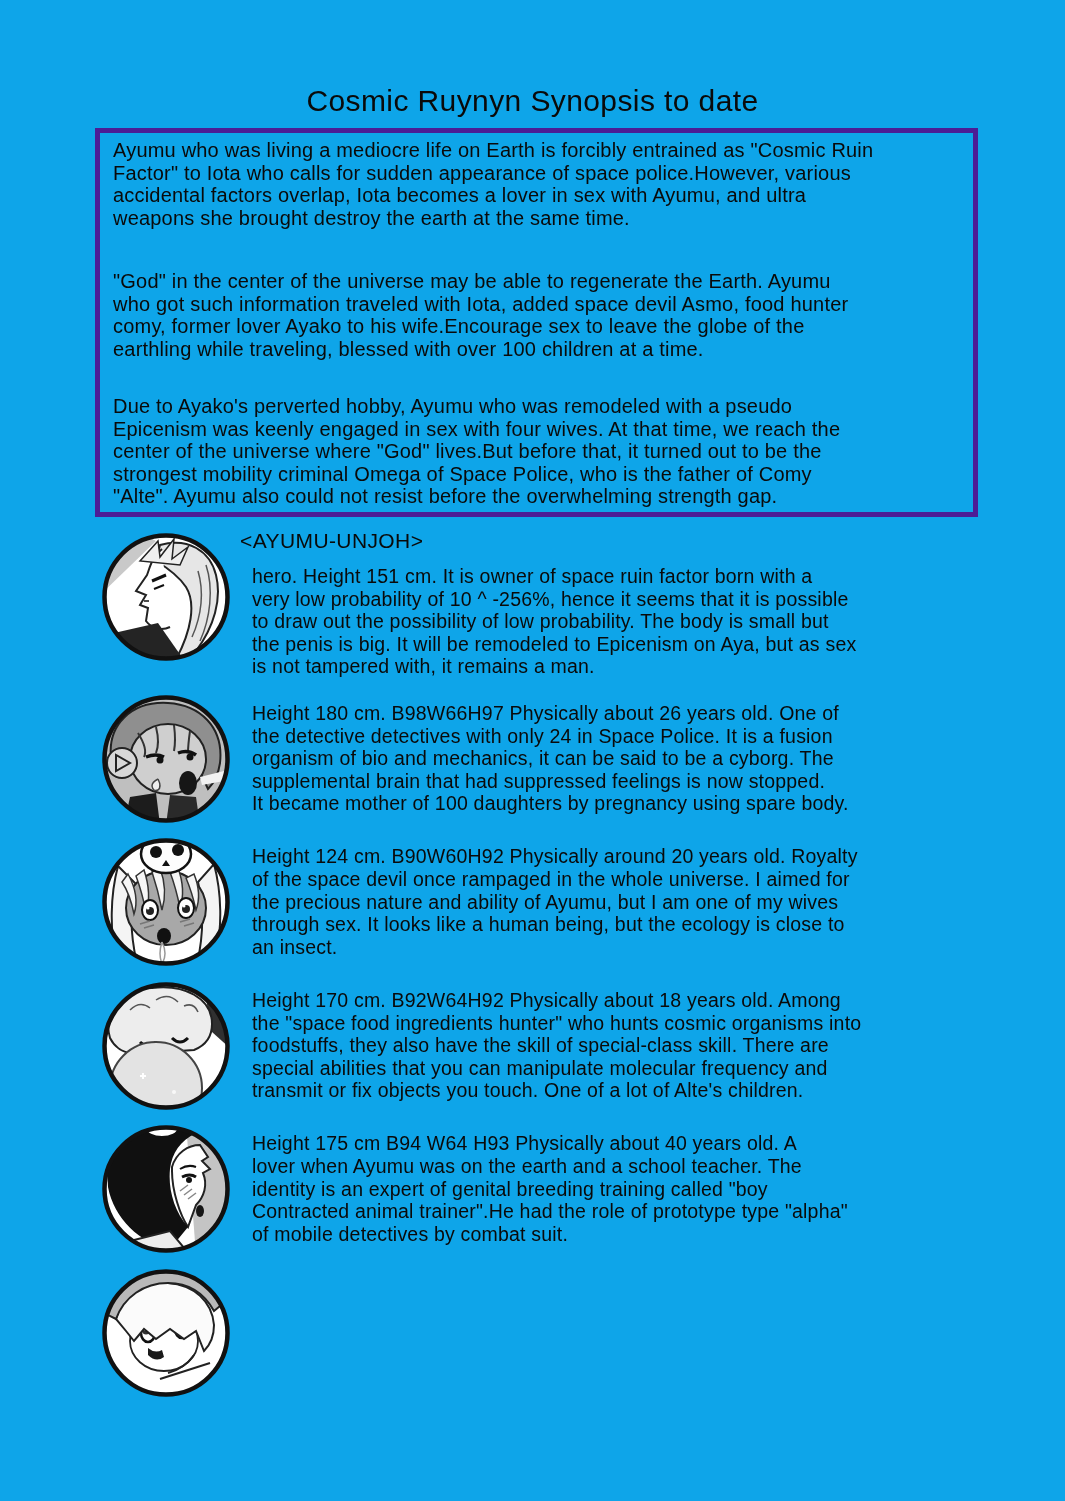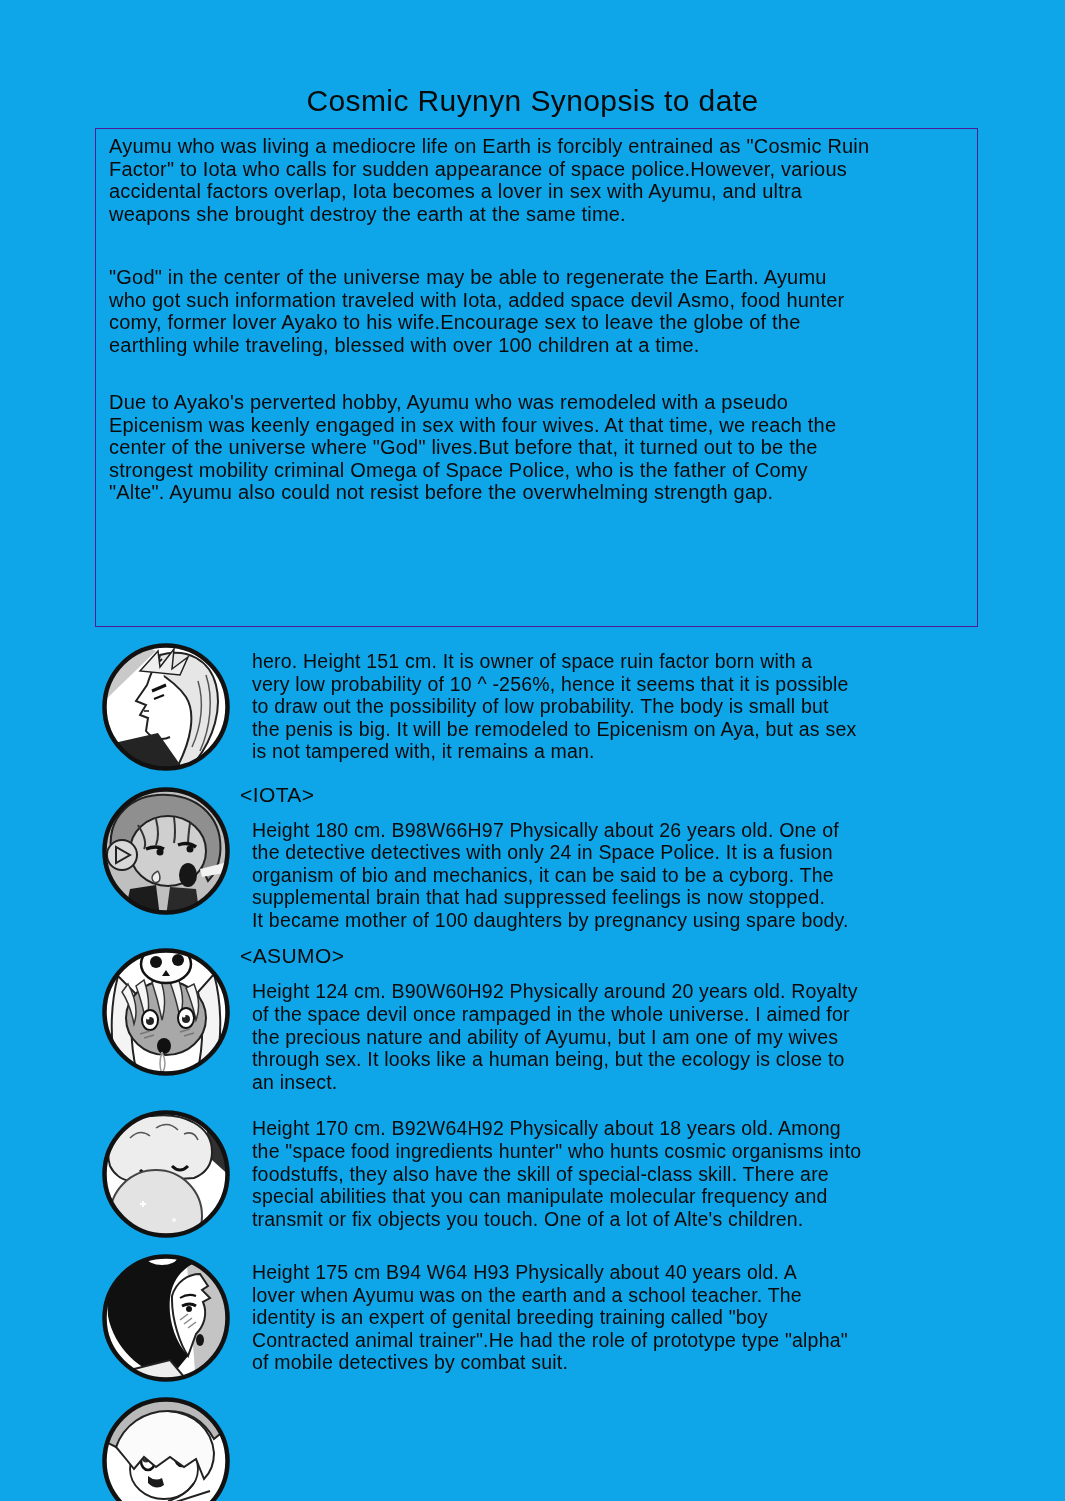--- a/index.html
+++ b/index.html
@@ -16,23 +16,23 @@
     padding-top:85px;
     text-align:center;
     font-size:30px;
     line-height:32px;
     font-weight:500;
     letter-spacing:0.4px;
   }
   .synopsis-box {
     box-sizing:border-box;
     width:883px;
-    height:499px;
+    height:389px;
     margin:11px 0 0 95px;
-    border:1px solid #4c1d95;
+    border:5px solid #4c1d95;
     padding:6px 14px 0 13px;
     overflow:hidden;
   }
   .synopsis-box p {
     margin:0;
     font-size:20px;
     line-height:22.5px;
     letter-spacing:0.2px;
     white-space:pre-line;
   }
@@ -111,20 +111,21 @@
             <path d="M40,30 L58,10 L60,26 L74,8 L72,28 L88,16 L80,34 Z" fill="#efefef" stroke="#222" stroke-width="1.5"></path>
             <path d="M52,50 L66,44" stroke="#111" stroke-width="3" fill="none"></path>
             <path d="M54,58 L64,54" stroke="#111" stroke-width="2" fill="none"></path>
             <path d="M44,70 L49,70" stroke="#111" stroke-width="1.5" fill="none"></path>
             <polygon points="14,102 58,92 86,132 6,132" fill="#242424"></polygon>
           </g>
           <circle cx="66" cy="66" r="61.5" fill="none" stroke="#111" stroke-width="4.5"></circle>
         </svg>
       </div>
       <div class="char-text">
+        <h2 class="char-name">&lt;AYUMU-UNJOH&gt;</h2>
         <p class="char-desc">hero. Height 151 cm. It is owner of space ruin factor born with a
 very low probability of 10 ^ -256%, hence it seems that it is possible
 to draw out the possibility of low probability. The body is small but
 the penis is big. It will be remodeled to Epicenism on Aya, but as sex
 is not tampered with, it remains a man.</p>
       </div>
     </section>
 
     <section class="character">
       <div class="portrait">
@@ -151,21 +152,20 @@
             <circle cx="22" cy="70" r="15" fill="#d8d8d8" stroke="#222" stroke-width="2"></circle>
             <polygon points="16,62 16,78 30,70" fill="none" stroke="#222" stroke-width="2"></polygon>
             <path d="M58,86 q4,8 0,11 q-5,2 -6,-4 q0,-4 6,-7" fill="#eeeeee" stroke="#444" stroke-width="1.5"></path>
             <polygon points="30,104 56,100 60,132 24,132" fill="#1c1c1c"></polygon>
             <polygon points="70,102 96,104 100,132 66,132" fill="#2a2a2a"></polygon>
           </g>
           <circle cx="66" cy="66" r="61.5" fill="none" stroke="#111" stroke-width="4.5"></circle>
         </svg>
       </div>
       <div class="char-text">
-        <h2 class="char-name">&lt;IOTA&gt;</h2>
         <p class="char-desc">Height 180 cm. B98W66H97 Physically about 26 years old. One of
 the detective detectives with only 24 in Space Police. It is a fusion
 organism of bio and mechanics, it can be said to be a cyborg. The
 supplemental brain that had suppressed feelings is now stopped.
 It became mother of 100 daughters by pregnancy using spare body.</p>
       </div>
     </section>
 
     <section class="character">
       <div class="portrait">
@@ -196,21 +196,20 @@
             <circle cx="86" cy="73" r="4" fill="#222"></circle>
               <circle cx="84" cy="70" r="1.5" fill="#fff"></circle>
             <path d="M40,88 l10,-3 M44,92 l10,-3 M80,86 l10,-3 M84,90 l10,-3" stroke="#777" stroke-width="1.5"></path>
             <ellipse cx="64" cy="100" rx="7" ry="8" fill="#111"></ellipse>
             <path d="M62,106 q6,12 0,22 q-4,-10 0,-22" fill="#fefefe" stroke="#999" stroke-width="1.5"></path>
           </g>
           <circle cx="66" cy="66" r="61.5" fill="none" stroke="#111" stroke-width="4.5"></circle>
         </svg>
       </div>
       <div class="char-text">
-        <h2 class="char-name">&lt;ASUMO&gt;</h2>
         <p class="char-desc">Height 124 cm. B90W60H92 Physically around 20 years old. Royalty
 of the space devil once rampaged in the whole universe. I aimed for
 the precious nature and ability of Ayumu, but I am one of my wives
 through sex. It looks like a human being, but the ecology is close to
 an insect.</p>
       </div>
     </section>
 
     <section class="character">
       <div class="portrait">

